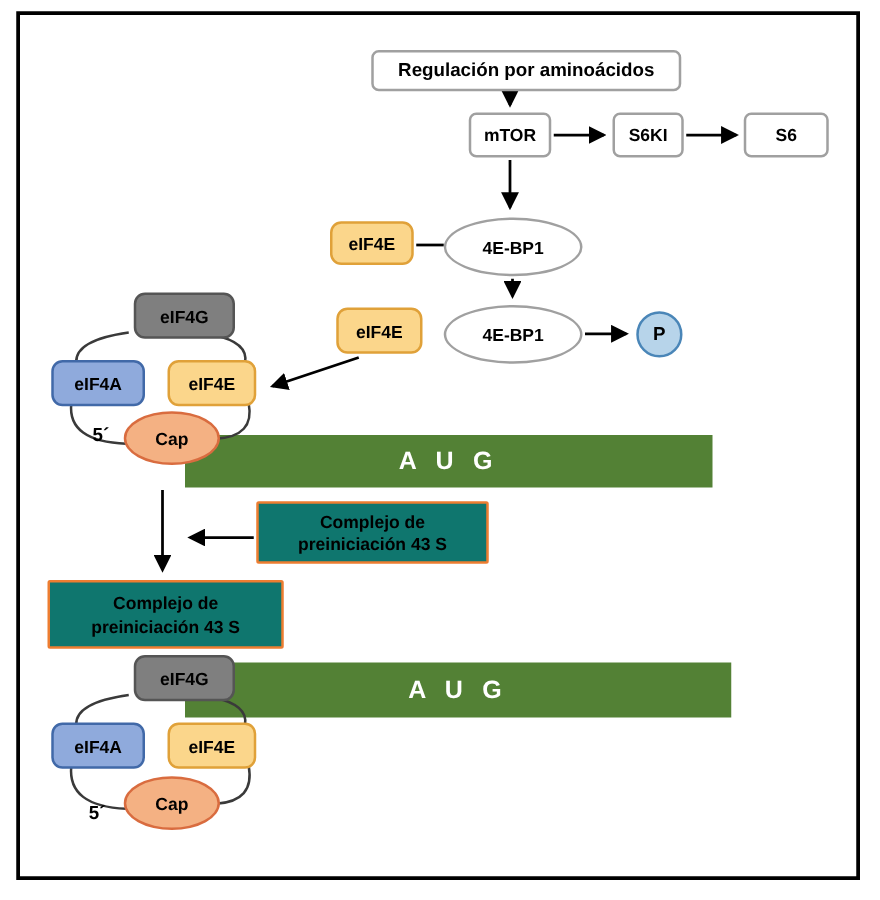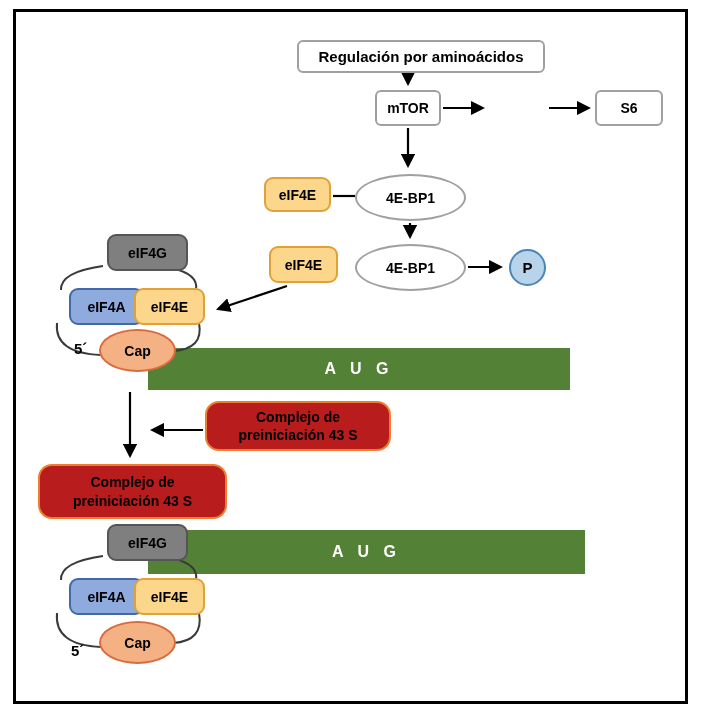--- a/index.html
+++ b/index.html
@@ -3,27 +3,27 @@
 <meta charset="utf-8">
 <style>
   html,body{margin:0;padding:0;background:#fff;font-family:"Liberation Sans",sans-serif;}
   #canvas{position:relative;width:704px;height:720px;background:#fff;overflow:hidden;}
   #frame{position:absolute;left:13px;top:9px;width:675px;height:695px;border:3px solid #000;box-sizing:border-box;z-index:0;}
   .node{position:absolute;display:flex;align-items:center;justify-content:center;
         font-weight:bold;font-size:14px;color:#000;box-sizing:border-box;z-index:4;text-align:center;}
   .white-box{background:#fff;border:2px solid var(--box_border,#A0A0A0);border-radius:6px;}
   .yellow{background:var(--yellow_fill,#FBD68B);border:2px solid var(--yellow_border,#E0A139);border-radius:9px;text-align:right;}
   .gray{background:var(--gray_fill,#7F7F7F);border:2px solid var(--gray_border,#555);border-radius:9px;margin-left:12px;}
-  .blue{background:var(--blue_fill,#8FAADC);border:2px solid var(--blue_border,#4169A8);border-radius:9px;margin-left:28px;}
+  .blue{background:var(--blue_fill,#8FAADC);border:2px solid var(--blue_border,#4169A8);border-radius:9px;}
   .cap{background:var(--cap_fill,#F4B183);border:2px solid var(--cap_border,#D96C3F);border-radius:50%;z-index:5;}
   .pcircle{background:var(--p_fill,#B7D4EA);border:2px solid var(--p_border,#4A86B8);border-radius:50%;font-size:15px;}
   .ellipse{background:#fff;border:2px solid var(--box_border,#A0A0A0);border-radius:50%;text-align:center;}
   .green-bar{position:absolute;background:var(--green_fill,#538135);color:#fff;display:flex;align-items:center;
-             justify-content:center;font-weight:bold;font-size:16px;letter-spacing:5px;z-index:2;}
-  .callout{background:#b91c1c;border:2px solid var(--orange_border,#ED7D31);border-radius:14px;flex-direction:column;line-height:1.3;}
+             justify-content:center;font-weight:bold;font-size:20px;letter-spacing:5px;z-index:2;}
+  .callout{background:#0f766e;border:2px solid var(--orange_border,#ED7D31);border-radius:2px;flex-direction:column;line-height:1.3;}
   .fiveprime{position:absolute;font-weight:bold;font-size:15px;color:#000;z-index:6;}
   #connectors{position:absolute;left:0;top:0;z-index:3;}
 </style>
 </head>
 <body>
 
 <div id="canvas">
   <div id="frame"></div>
 
   <svg id="connectors" width="704" height="720">
@@ -58,20 +58,21 @@
 
   <div class="green-bar" style="left:148px;top:348px;width:422px;height:42px">
       <span>A U G</span>
     </div>
   <div class="green-bar" style="left:148px;top:530px;width:437px;height:44px">
       <span>A U G</span>
     </div>
 
   <div class="node white-box" style="left:375px;top:90px;width:66px;height:36px">mTOR</div>
   <div class="node white-box" style="left:297px;top:40px;width:248px;height:33px;font-size:15px">Regulación por aminoácidos</div>
+  <div class="node white-box" style="left:490px;top:90px;width:57px;height:36px">S6KI</div>
   <div class="node white-box" style="left:595px;top:90px;width:68px;height:36px">S6</div>
 
   <div class="node yellow" style="left:264px;top:177px;width:67px;height:35px">eIF4E</div>
   <div class="node ellipse" style="left:355px;top:174px;width:111px;height:47px">4E-BP1</div>
   <div class="node yellow" style="left:269px;top:246px;width:69px;height:37px">eIF4E</div>
   <div class="node ellipse" style="left:355px;top:244px;width:111px;height:47px">4E-BP1</div>
   <div class="node pcircle" style="left:509px;top:249px;width:37px;height:37px">P</div>
 
   <div class="node gray" style="left:95px;top:234px;width:81px;height:37px">eIF4G</div>
   <div class="node blue" style="left:41px;top:288px;width:75px;height:37px">eIF4A</div>

